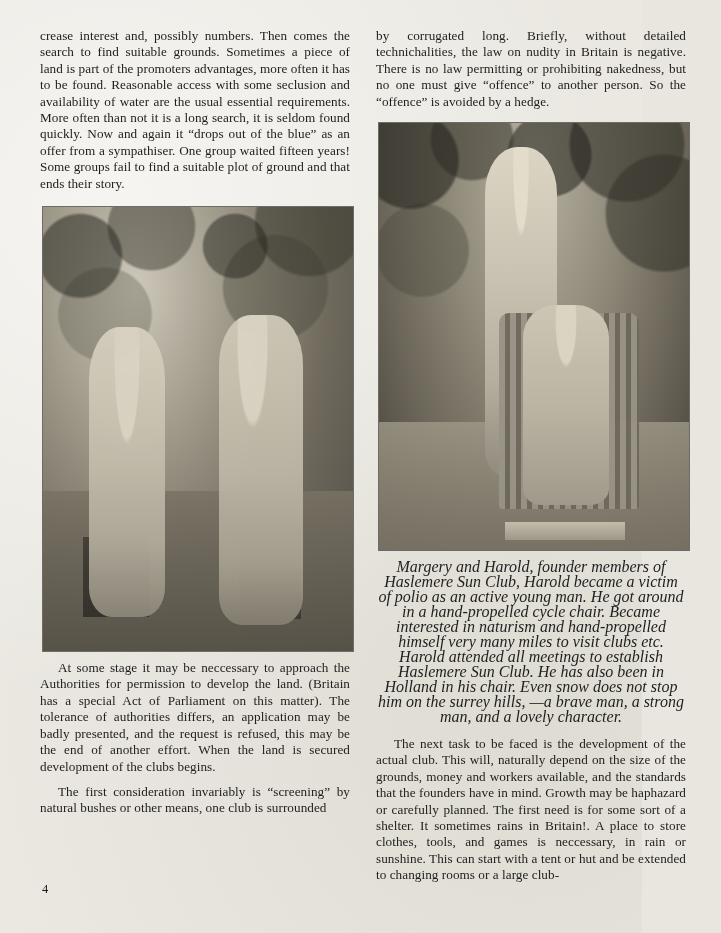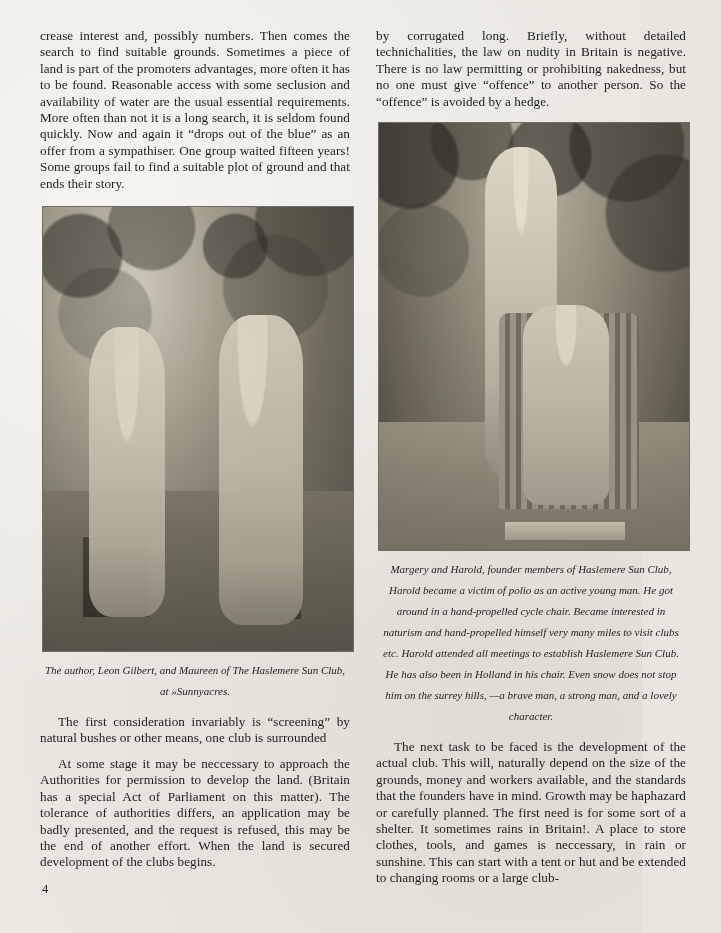--- a/index.html
+++ b/index.html
@@ -179,22 +179,22 @@
     filter: blur(0.4px);
   }
   #photo-right .mat {
     position: absolute;
     left: 126px; bottom: 10px;
     width: 120px; height: 18px;
     background: linear-gradient(180deg, #cdc6b4, #a39d8d);
     opacity: 0.9;
   }
   .caption {
-    font-size: 11px;
-    line-height: 21px;
+    font-size: 16px;
+    line-height: 15px;
     font-style: italic;
     text-align: center;
     color: #1f1f1f;
     margin: 4px 2px 12px 2px;
   }
   .caption.left-cap {
     margin-top: 6px;
   }
   .page-number {
     position: absolute;
@@ -220,25 +220,24 @@
       <div class="photo" id="photo-left">
         <div class="foliage"></div>
         <div class="ground"></div>
         <div class="stool"></div>
         <div class="chair"></div>
         <div class="fig-a"></div>
         <div class="fig-b"></div>
         <div class="grain"></div>
       </div>
 
-      <div class="caption left-cap">The author, Leon Gilbert, and Maureen of The Haslemere Sun Club, at »Sunnyacres.</div>
 
       <div class="col-lower">
+        <p class="body-text indent">At some stage it may be neccessary to approach the Authorities for permission to develop the land. (Britain has a special Act of Parliament on this matter). The tolerance of authorities differs, an application may be badly presented, and the request is refused, this may be the end of another effort. When the land is secured development of the clubs begins.</p>
         <p class="body-text indent">The first consideration invariably is “screening” by natural bushes or other means, one club is surrounded</p>
-        <p class="body-text indent">At some stage it may be neccessary to approach the Authorities for permission to develop the land. (Britain has a special Act of Parliament on this matter). The tolerance of authorities differs, an application may be badly presented, and the request is refused, this may be the end of another effort. When the land is secured development of the clubs begins.</p>
       </div>
     </div>
 
     <div class="col">
 
       <p class="body-text">by corrugated long. Briefly, without detailed technichalities, the law on nudity in Britain is negative. There is no law permitting or prohibiting nakedness, but no one must give “offence” to another person. So the “offence” is avoided by a hedge.</p>
 
       <div class="photo" id="photo-right">
         <div class="hedge"></div>
         <div class="path"></div>

